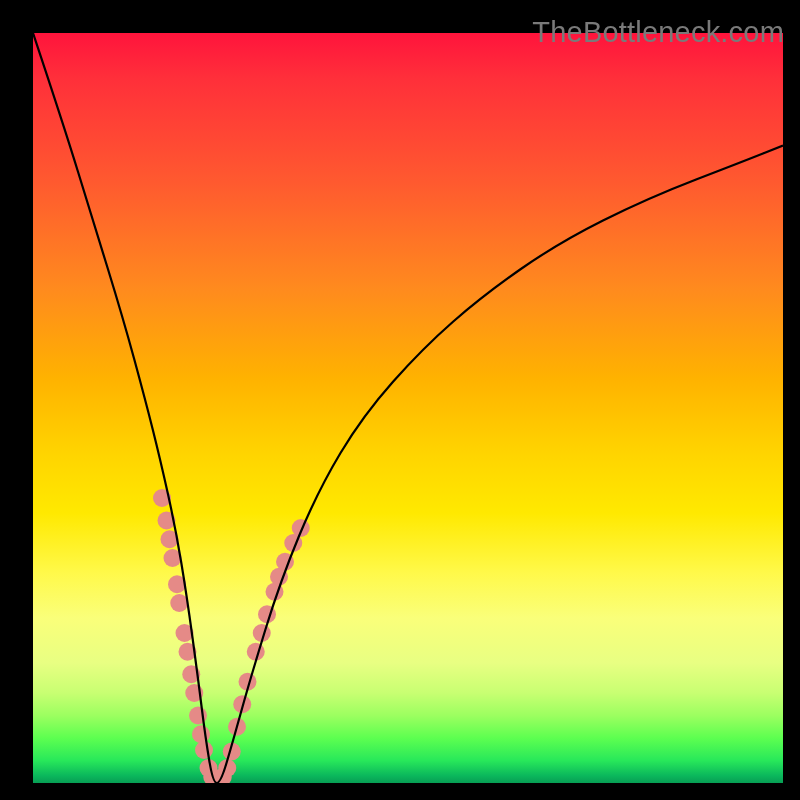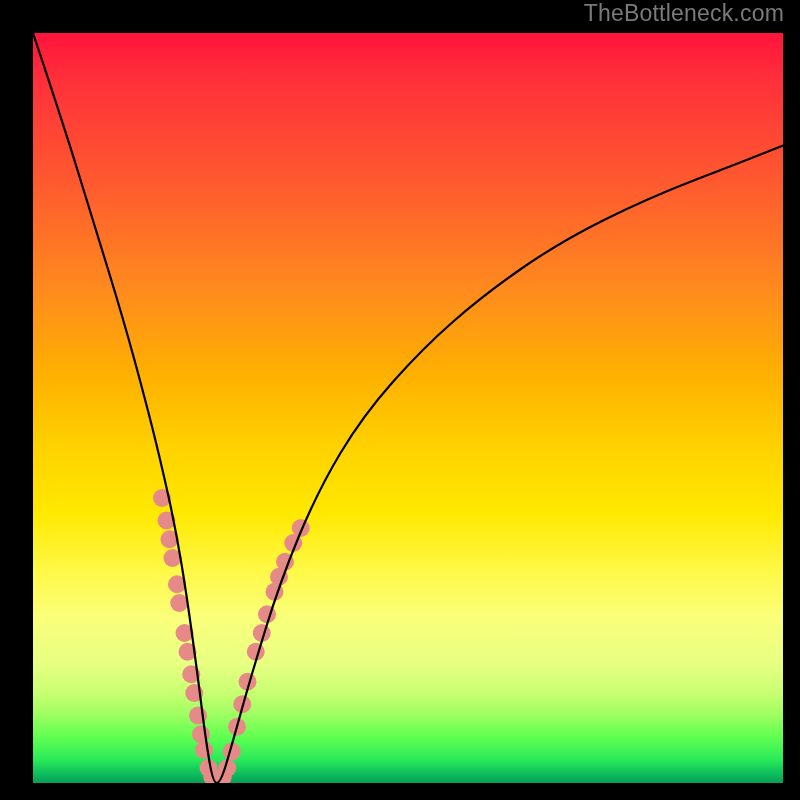--- a/index.html
+++ b/index.html
@@ -40,24 +40,24 @@
       #c8ff72 88%,
       #9cff60 91%,
       #5dff50 94%,
       #28e85a 97%,
       #0bb85c 99%,
       #079e54 100%
     );
   }
   .watermark {
     position: absolute;
-    top: 0;
+    top: 16px;
     right: 16px;
     color: #7a7a7a;
-    font-size: 23px;
+    font-size: 29px;
     font-weight: 400;
     letter-spacing: 0.2px;
     user-select: none;
   }
   svg.curve {
     position: absolute;
     top: 0;
     left: 0;
   }
 </style>

